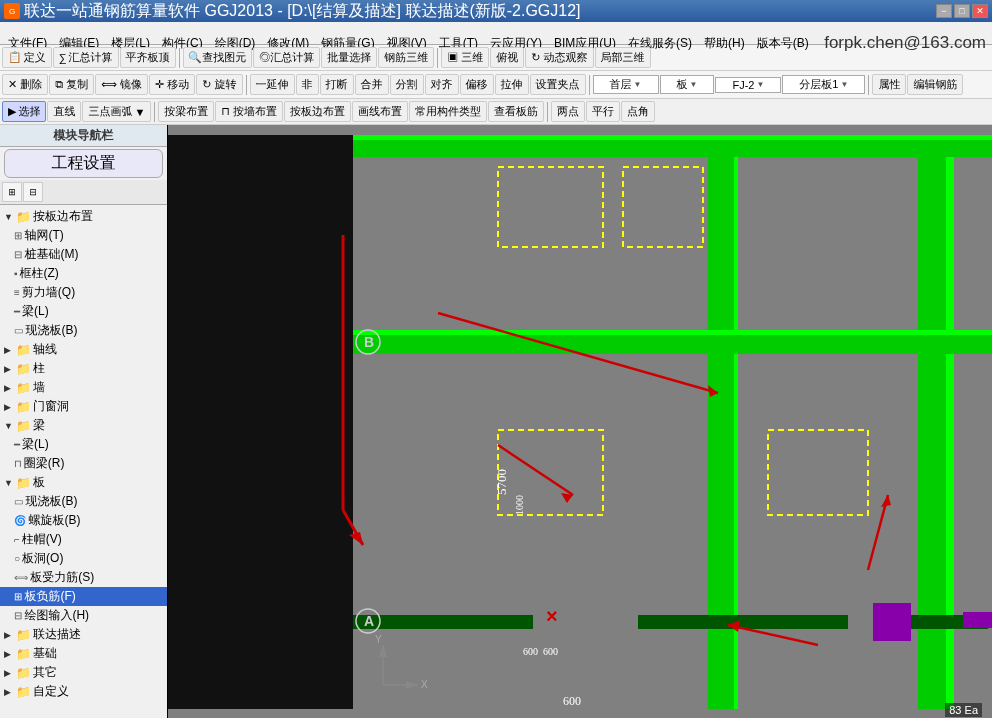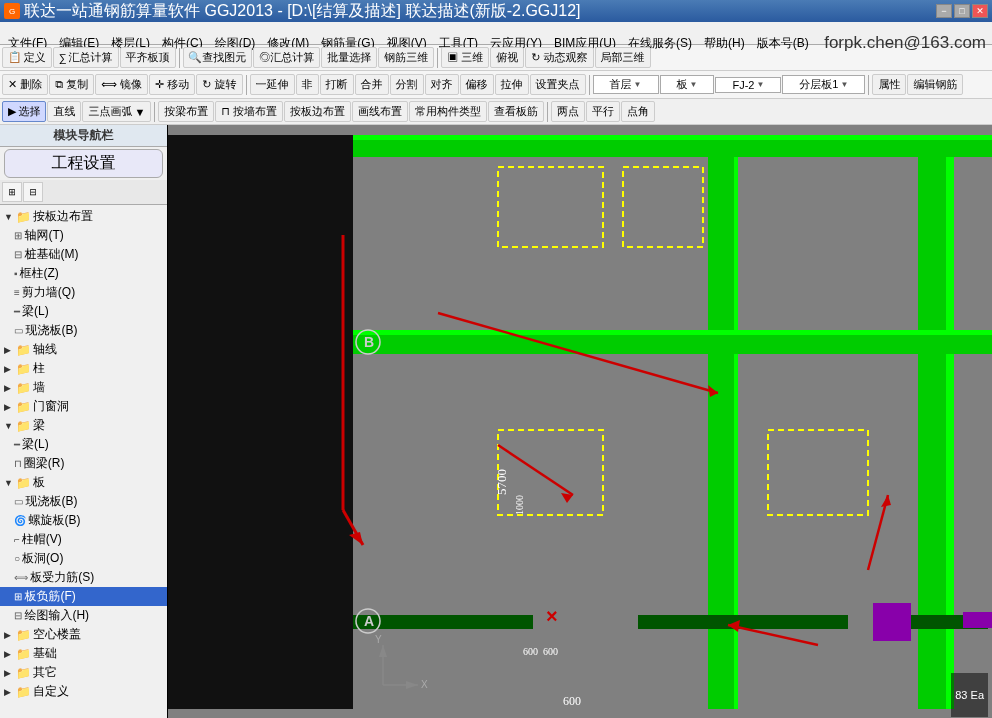--- a/index.html
+++ b/index.html
@@ -387,21 +387,21 @@
         <span class="tree-icon" style="color:white;">⊞</span>
         <span>板负筋(F)</span>
       </div>
       <div class="tree-item tree-indent-1">
         <span class="tree-icon">⊟</span>
         <span>绘图输入(H)</span>
       </div>
       <div class="tree-item">
         <span class="expand-icon">▶</span>
         <span class="folder-icon">📁</span>
-        <span>空心楼盖</span>
+        <span>联达描述</span>
       </div>
       <div class="tree-item">
         <span class="expand-icon">▶</span>
         <span class="folder-icon">📁</span>
         <span>基础</span>
       </div>
       <div class="tree-item">
         <span class="expand-icon">▶</span>
         <span class="folder-icon">📁</span>
         <span>其它</span>
@@ -483,16 +483,16 @@
 
       <line x1="215" y1="550" x2="215" y2="510" stroke="#888" stroke-width="1.5"></line>
       <line x1="215" y1="550" x2="250" y2="550" stroke="#888" stroke-width="1.5"></line>
       <polygon points="215,510 211,522 219,522" fill="#888"></polygon>
       <polygon points="250,550 238,546 238,554" fill="#888"></polygon>
       <text x="207" y="508" fill="#aaa" font-size="10">Y</text>
       <text x="253" y="553" fill="#aaa" font-size="10">X</text>
 
     </svg>
 
-    <div style="position:absolute; bottom:2px; right:4px; background:rgba(0,0,0,0.5); color:#fff; font-size:11px; padding:16px 4px;">83 Ea</div>
+    <div style="position:absolute; bottom:2px; right:10px; background:rgba(0,0,0,0.5); color:#fff; font-size:11px; padding:1px 4px;">83 Ea</div>
 
   </div>
 </div>
 
 </body></html>

